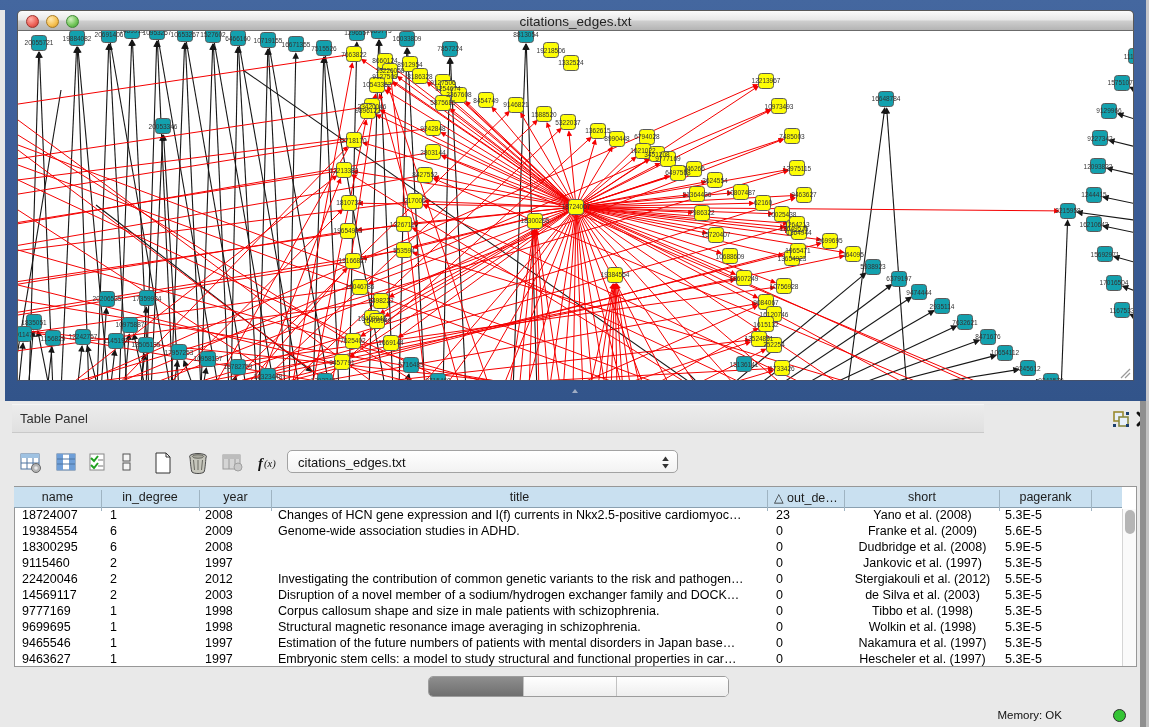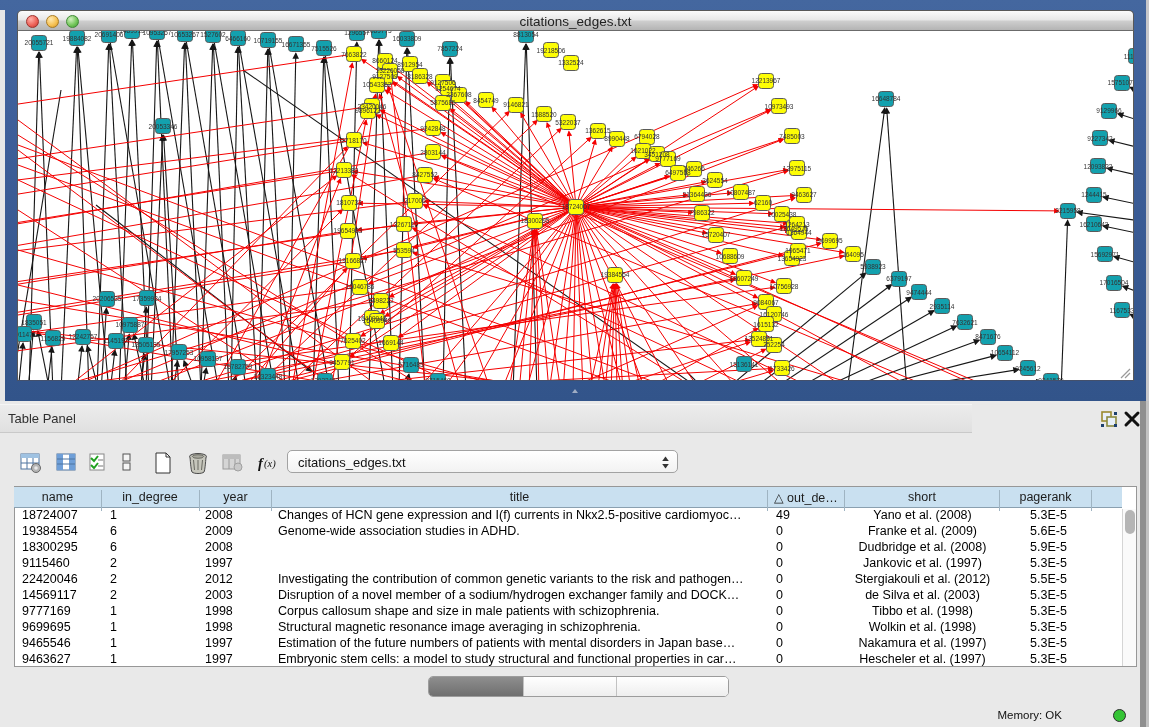--- a/index.html
+++ b/index.html
@@ -4,35 +4,35 @@
 html,body { width:1149px; height:727px; overflow:hidden; font-family:"Liberation Sans",sans-serif; background:#e9e9e9; }
 .abs { position:absolute; }
 #desk { left:0; top:0; width:1149px; height:401px; background:linear-gradient(180deg,#44679f 0%,#3e5f9a 30%,#32548a 100%); }
 #lstrip { left:0; top:10px; width:5px; height:391px; background:#e7e7e7; }
 #rstrip-top { left:1146px; top:0; width:3px; height:401px; background:#c7c7ca; }
 #titlebar { left:17px; top:10px; width:1117px; height:21px; border-radius:5px 5px 0 0; background:linear-gradient(180deg,#fbfbfb 0%,#e8e8e8 45%,#cdcdcd 55%,#b4b4b4 100%); border:1px solid #585858; border-bottom:1px solid #6b6b6b; }
 #titlebar .tl { position:absolute; top:3.5px; width:13px; height:13px; border-radius:50%; }
 #wtitle { position:absolute; left:0; right:0; top:3px; text-align:center; font-size:13.5px; color:#222; }
 #canvas { left:17px; top:31px; width:1117px; height:350px; background:#fff; overflow:hidden; border-left:1px solid #585858; border-right:1px solid #585858; border-bottom:1px solid #44506b; }
 #caret { left:572px; top:389px; width:0; height:0; border-left:3px solid transparent; border-right:3px solid transparent; border-bottom:4px solid #9fadc4; }
-#panelbar { left:0; top:404px; width:972px; height:29px; background:linear-gradient(180deg,#ececec,#e0e0e0); border-top:1px solid #f5f5f5; border-bottom:1px solid #c9c9c9; }
+#panelbar { left:12px; top:404px; width:972px; height:29px; background:linear-gradient(180deg,#ececec,#e0e0e0); border-top:1px solid #f5f5f5; border-bottom:1px solid #c9c9c9; }
 #panelbar span { position:absolute; left:8px; top:6px; font-size:13px; color:#2f2f2f; }
 #toolrow { left:0; top:433px; width:1149px; height:53px; background:#e9e9e9; }
 #icons { left:20px; top:451px; }
 #combo { left:287px; top:450px; width:391px; height:23px; background:linear-gradient(180deg,#ffffff,#f2f2f2); border:1px solid #a2a2a2; border-radius:5px; }
 #combo span { position:absolute; left:10px; top:4px; font-size:13px; color:#111; }
 #combo svg { position:absolute; right:7px; top:4px; }
 #table { left:14px; top:486px; width:1123px; height:181px; background:#fff; border:1px solid #979797; }
 #thead { position:absolute; left:14px; top:487px; width:1108px; height:21px; background:#c9e0f0; border-bottom:1px solid #8aa0b0; }
 #thead span { position:absolute; top:3px; font-size:12.5px; color:#1c1c1c; text-align:center; border-right:1px solid #9fb4c2; height:21px; padding-top:0; }
 .trow { position:absolute; left:14px; width:1104px; height:16px; font-size:12.5px; color:#000; }
 .trow span { position:absolute; white-space:nowrap; overflow:hidden; }
 .c1 { left:8px; width:85px; } .c2 { left:96px; width:60px; } .c3 { left:191px; width:60px; }
 .c4 { left:264px; width:496px; } .c5 { left:762px; width:70px; }
-.c6 { left:831px; width:155px; text-align:center; } .c7 { left:991px; width:100px;margin-left:25px; }
+.c6 { left:831px; width:155px; text-align:center; } .c7 { left:991px; width:100px; }
 #vscroll { left:1122px; top:509px; width:14px; height:157px; background:#fafafa; border-left:1px solid #d5d5d5; }
 #vthumb { position:absolute; left:2px; top:1px; width:10px; height:24px; background:#b5b5b5; border-radius:5px; }
 #tabs { left:428px; top:676px; height:21px; display:flex; border:1px solid #9c9c9c; border-radius:5px; overflow:hidden; background:#fff; }
 #tabs div { font-size:13px; padding:16px 14px 0 14px; color:#1a1a1a; background:linear-gradient(180deg,#ffffff,#eeeeee); border-right:1px solid #c2c2c2; }
 #tabs div.sel { background:linear-gradient(180deg,#8e8e8e,#6f6f6f); color:#f0f0f0; }
 #mem { left:952px; top:709px; width:110px; font-size:11.5px; color:#111; text-align:right; }
 #memdot { left:1113px; top:709px; width:13px; height:13px; border-radius:50%; background:#35c435; border:1.5px solid #2d2d2d; }
 #rstrip-bot { left:1140px; top:401px; width:6px; height:326px; background:#8f8f8f; }
 #rstrip-bot2 { left:1146px; top:401px; width:3px; height:326px; background:#c2c2c2; }
 </style></head>
@@ -662,21 +662,21 @@
   <span style="left:754px;width:77px;text-align:left;padding-left:6px">△ out_de…</span>
   <span style="left:831px;width:155px">short</span>
   <span style="left:986px;width:92px">pagerank</span>
   <span style="left:1078px;width:30px;border-right:none"></span>
 </div>
 <div class="trow" style="top:508px">
     <span class="c1">18724007</span>
     <span class="c2">1</span>
     <span class="c3">2008</span>
     <span class="c4">Changes of HCN gene expression and I(f) currents in Nkx2.5‑positive cardiomyoc…</span>
-    <span class="c5">49</span>
+    <span class="c5">23</span>
     <span class="c6">Yano et al. (2008)</span>
     <span class="c7">5.3E‑5</span>
   </div>
 <div class="trow" style="top:524px">
     <span class="c1">19384554</span>
     <span class="c2">6</span>
     <span class="c3">2009</span>
     <span class="c4">Genome‑wide association studies in ADHD.</span>
     <span class="c5">0</span>
     <span class="c6">Franke et al. (2009)</span>

